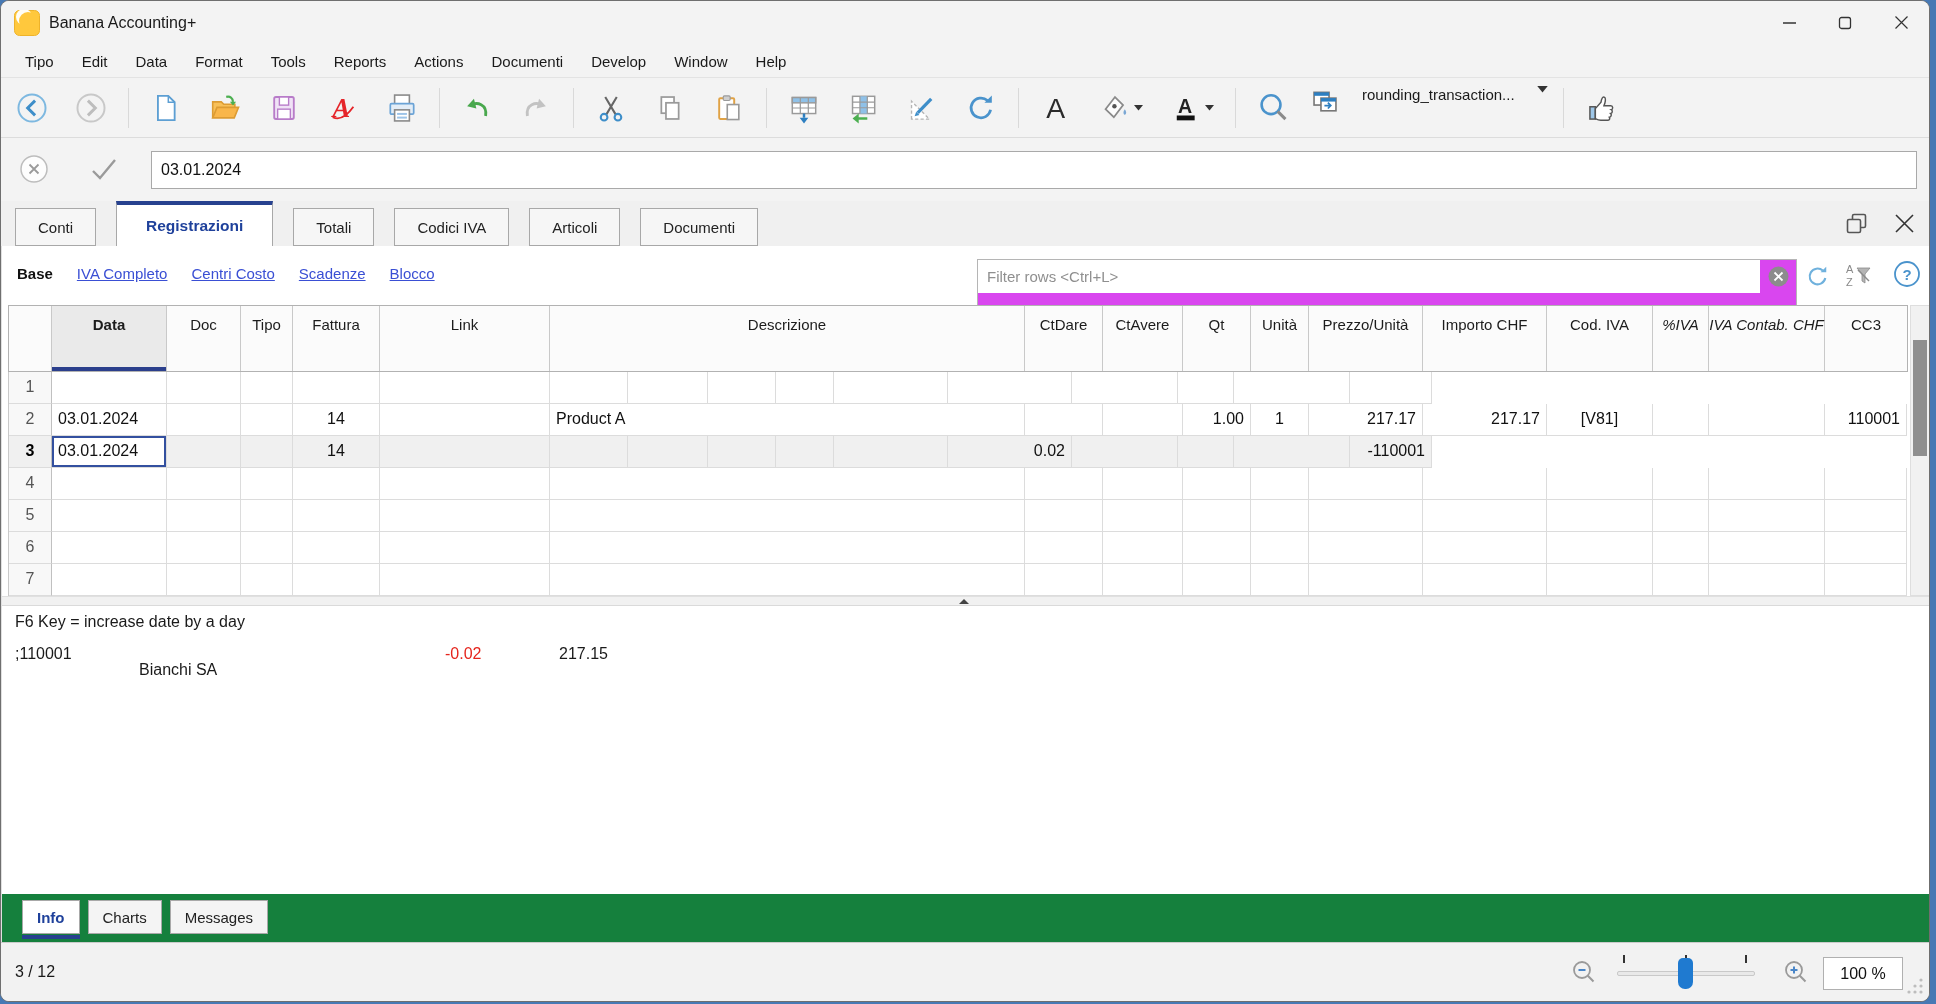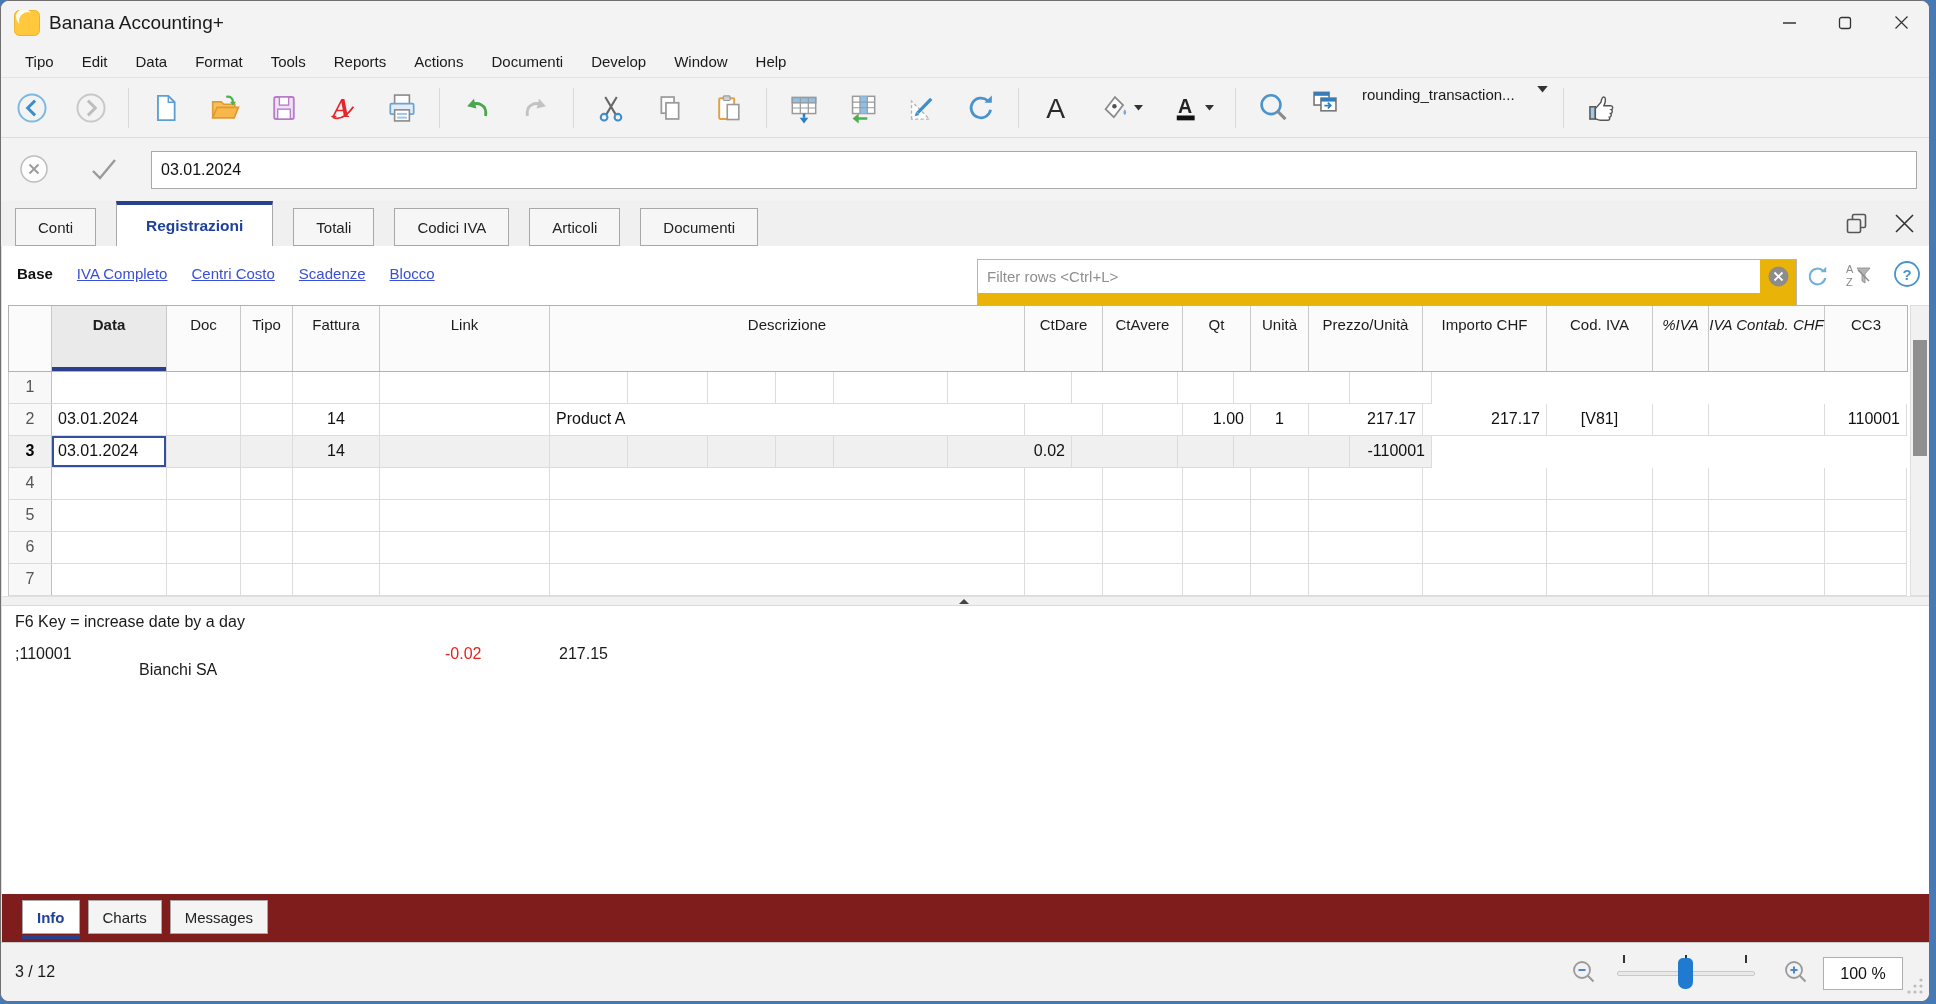--- a/index.html
+++ b/index.html
@@ -6,21 +6,21 @@
   html,body { width:1936px; height:1004px; overflow:hidden; background:#4779b4;
               font-family:"Liberation Sans", sans-serif; }
 
   .window { position:absolute; left:0; top:0; width:1930px; height:1002px;
             background:#f3f3f3; border:1px solid #6f6f6f; border-radius:9px; overflow:hidden; }
 
   
   .titlebar { position:absolute; left:0; top:0; width:100%; height:44px; background:#f3f3f3; }
   .app-logo { position:absolute; left:13px; top:9px; width:26px; height:26px; }
   .app-title { position:absolute; left:48px; top:0; height:44px; line-height:44px;
-               font-size:19px; color:#1a1a1a; }
+               font-size:16px; color:#1a1a1a; }
   .win-controls { position:absolute; right:0; top:0; height:43px; display:flex; }
   .win-btn { width:56px; height:43px; display:flex; align-items:center; justify-content:center; }
 
   
   .menubar { position:absolute; left:0; top:44px; width:100%; height:33px; display:flex;
              align-items:center; padding-left:10px; border-bottom:1px solid #e3e3e3; }
   .menu-item { padding:0 14px; font-size:15px; color:#1a1a1a; line-height:33px; }
 
   
   .toolbar { position:absolute; left:0; top:78px; width:100%; height:59px; display:flex;
@@ -49,21 +49,21 @@
 
   
   .content { position:absolute; left:0; top:245px; width:100%; height:648px; background:#fff;
              border-left:1px solid #e0e0e0; }
 
   .viewbar { position:absolute; left:15px; top:0; height:55px; display:flex; align-items:center; gap:24px; }
   .view-base { font-size:15px; font-weight:bold; color:#111; }
   .view-link { font-size:15px; color:#3a4fd4; text-decoration:underline; }
 
   .filterbox { position:absolute; left:975px; top:13px; width:820px; height:50px; border:1px solid #b5b5b5;
-               background:#eab308; }
+               background:#d946ef; }
   .filter-input { position:absolute; left:0; top:0; width:782px; height:33px; border:none; outline:none;
                   font-size:15px; padding:0 9px; color:#333; font-family:"Liberation Sans",sans-serif; }
   .filter-input::placeholder { color:#8f8f8f; }
   .filter-clear { position:absolute; right:6px; top:5px; }
   .icon-abs { position:absolute; }
 
   
   .grid-header { position:absolute; left:6px; top:59px; display:flex; border:1px solid #b2b2b2; }
   .hcell { height:65px; border-right:1px solid #c9c9c9; background:#fbfbfb; font-size:15px; color:#1c1c1c;
            display:flex; justify-content:center; padding-top:9px; text-align:center; line-height:20px; }
@@ -93,21 +93,21 @@
                   border-left:5px solid transparent; border-right:5px solid transparent;
                   border-bottom:5px solid #444; }
 
   .info-hint { position:absolute; left:13px; top:367px; font-size:16px; color:#1a1a1a; }
   .info-acc  { position:absolute; left:13px;  top:399px; font-size:16px; color:#1a1a1a; }
   .info-name { position:absolute; left:137px; top:399px; font-size:16px; color:#1a1a1a;margin-top:16px; }
   .info-amt  { position:absolute; left:443px; top:399px; font-size:16px; color:#e5251d; }
   .info-bal  { position:absolute; left:557px; top:399px; font-size:16px; color:#1a1a1a; }
 
   
-  .bottomtabs { position:absolute; left:0; top:893px; width:100%; height:48px; background:#7f1d1d;
+  .bottomtabs { position:absolute; left:0; top:893px; width:100%; height:48px; background:#15803d;
                 border-left:1px solid #e0e0e0;text-decoration:underline; }
   .btabrow { position:absolute; left:20px; top:6px; display:flex; gap:8px; }
   .btab { height:34px; padding:0 14px; background:#f4f4f4; border:1px solid #a8a8a8; font-size:15px;
           color:#222; display:flex; align-items:center; }
   .btab.active { position:relative; background:#fff; color:#1f419b; font-weight:bold; }
   .btab.active::after { content:''; position:absolute; left:-1px; right:-1px; bottom:-6px; height:4px;
                         background:#27418f; }
 
   
   .statusbar { position:absolute; left:0; top:941px; width:100%; height:61px; background:#f2f2f2;

